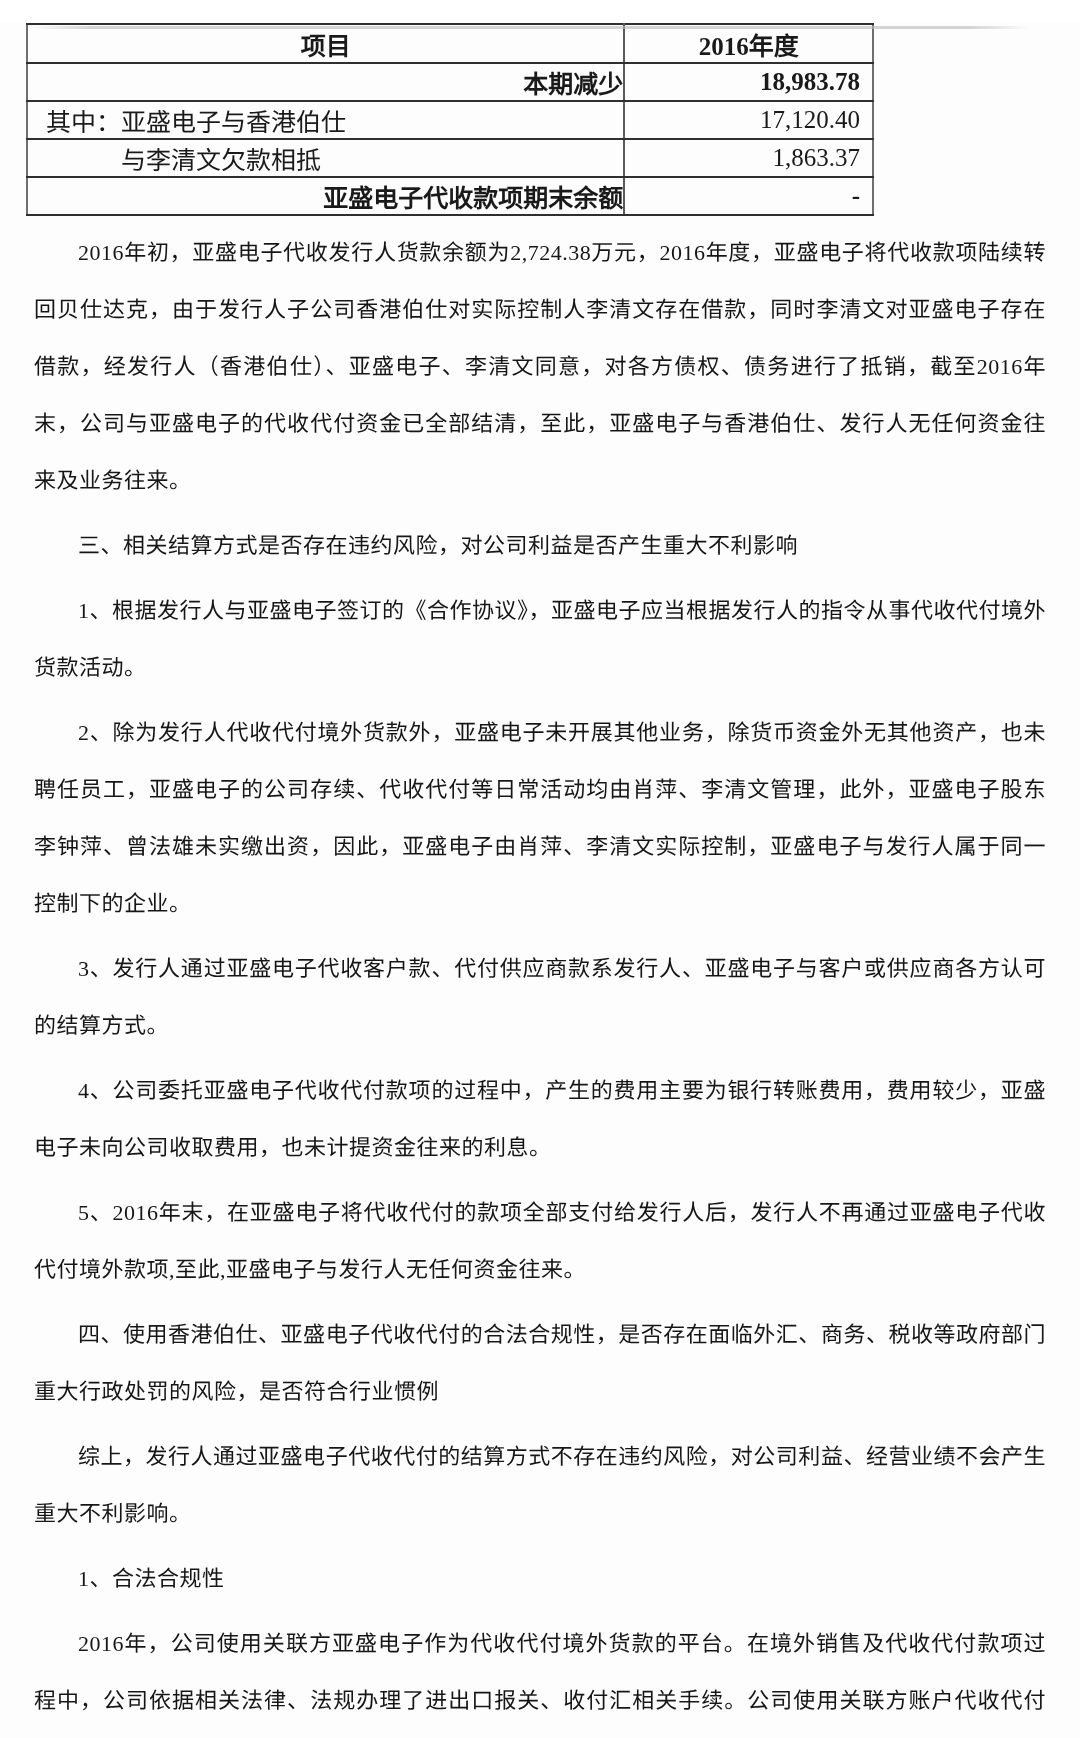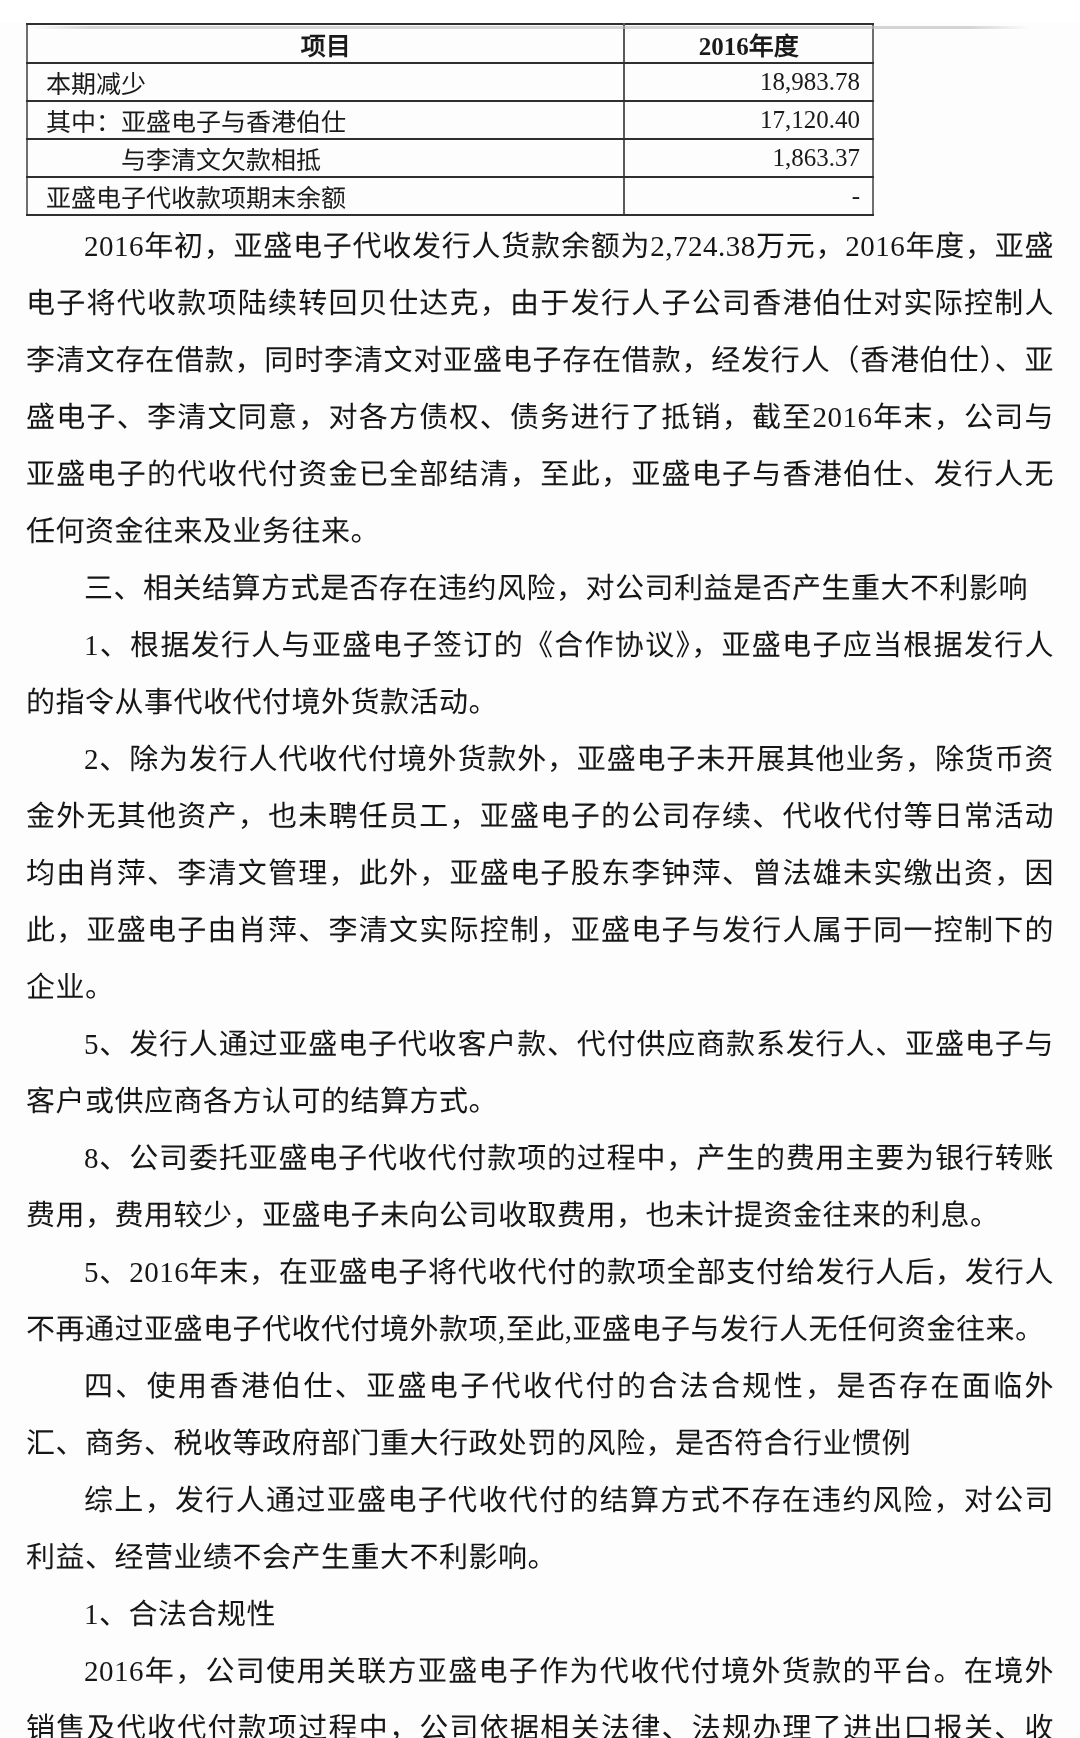--- a/index.html
+++ b/index.html
@@ -31,29 +31,29 @@
     font-size:25px;
     overflow:hidden;white-space:nowrap;
   }
   table.summary th{
     height:37px;font-weight:700;text-align:center;vertical-align:middle;padding:0;
   }
   table.summary td{height:33px;vertical-align:middle;}
   td.label{text-align:left;padding:0 0 0 18px;border-right:2px solid #5a5a5a;}
   th.first{border-right:2px solid #5a5a5a;}
   td.value{text-align:right;padding:0 12px 0 0;}
-  tr.bold td{font-weight:400;}
+  tr.bold td{font-weight:700;text-align:right;}
   td.indent3{padding-left:93px;}
 
   article{
     margin:2px 26px 0 26px;
   }
   article .blk{
-    margin:0;
-    font-size:29px;
+    margin:8px;
+    font-size:22px;
     line-height:57px;
     text-align:justify;
     text-justify:inter-ideograph;
     text-indent:2em;
     letter-spacing:.5px;
     color:#161616;
   }
   article .heading{font-weight:400;}
 </style>
 </head>
@@ -92,22 +92,22 @@
         <td class="value">-</td>
       </tr>
     </tbody>
   </table>
 
   <article>
     <p class="blk">2016年初，亚盛电子代收发行人货款余额为2,724.38万元，2016年度，亚盛电子将代收款项陆续转回贝仕达克，由于发行人子公司香港伯仕对实际控制人李清文存在借款，同时李清文对亚盛电子存在借款，经发行人（香港伯仕）、亚盛电子、李清文同意，对各方债权、债务进行了抵销，截至2016年末，公司与亚盛电子的代收代付资金已全部结清，至此，亚盛电子与香港伯仕、发行人无任何资金往来及业务往来。</p>
     <p class="blk heading">三、相关结算方式是否存在违约风险，对公司利益是否产生重大不利影响</p>
     <p class="blk">1、根据发行人与亚盛电子签订的《合作协议》，亚盛电子应当根据发行人的指令从事代收代付境外货款活动。</p>
     <p class="blk">2、除为发行人代收代付境外货款外，亚盛电子未开展其他业务，除货币资金外无其他资产，也未聘任员工，亚盛电子的公司存续、代收代付等日常活动均由肖萍、李清文管理，此外，亚盛电子股东李钟萍、曾法雄未实缴出资，因此，亚盛电子由肖萍、李清文实际控制，亚盛电子与发行人属于同一控制下的企业。</p>
-    <p class="blk">5、发行人通过亚盛电子代收客户款、代付供应商款系发行人、亚盛电子与客户或供应商各方认可的结算方式。</p>
-    <p class="blk">8、公司委托亚盛电子代收代付款项的过程中，产生的费用主要为银行转账费用，费用较少，亚盛电子未向公司收取费用，也未计提资金往来的利息。</p>
+    <p class="blk">3、发行人通过亚盛电子代收客户款、代付供应商款系发行人、亚盛电子与客户或供应商各方认可的结算方式。</p>
+    <p class="blk">4、公司委托亚盛电子代收代付款项的过程中，产生的费用主要为银行转账费用，费用较少，亚盛电子未向公司收取费用，也未计提资金往来的利息。</p>
     <p class="blk">5、2016年末，在亚盛电子将代收代付的款项全部支付给发行人后，发行人不再通过亚盛电子代收代付境外款项,至此,亚盛电子与发行人无任何资金往来。</p>
     <p class="blk heading">四、使用香港伯仕、亚盛电子代收代付的合法合规性，是否存在面临外汇、商务、税收等政府部门重大行政处罚的风险，是否符合行业惯例</p>
     <p class="blk">综上，发行人通过亚盛电子代收代付的结算方式不存在违约风险，对公司利益、经营业绩不会产生重大不利影响。</p>
     <p class="blk heading">1、合法合规性</p>
     <p class="blk">2016年，公司使用关联方亚盛电子作为代收代付境外货款的平台。在境外销售及代收代付款项过程中，公司依据相关法律、法规办理了进出口报关、收付汇相关手续。公司使用关联方账户代收代付并未违反国家海关、外汇、商务及税收</p>
   </article>
 
 </div>
 
 </body></html>

